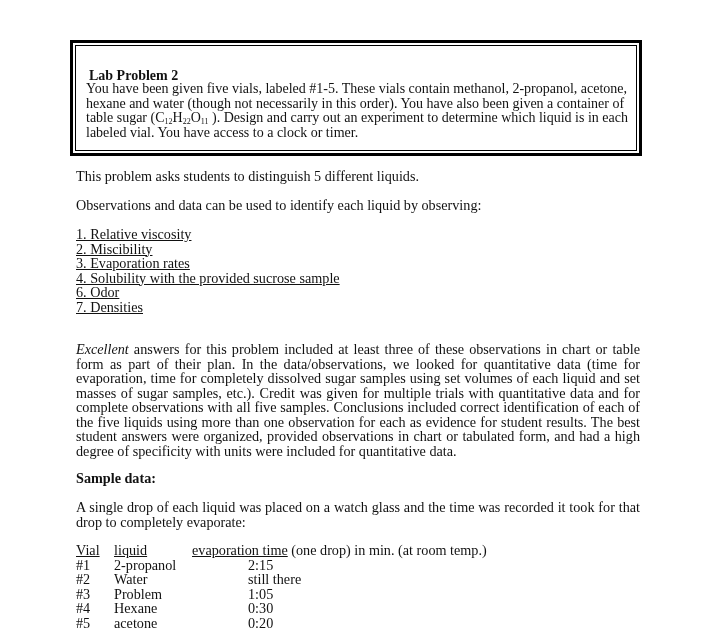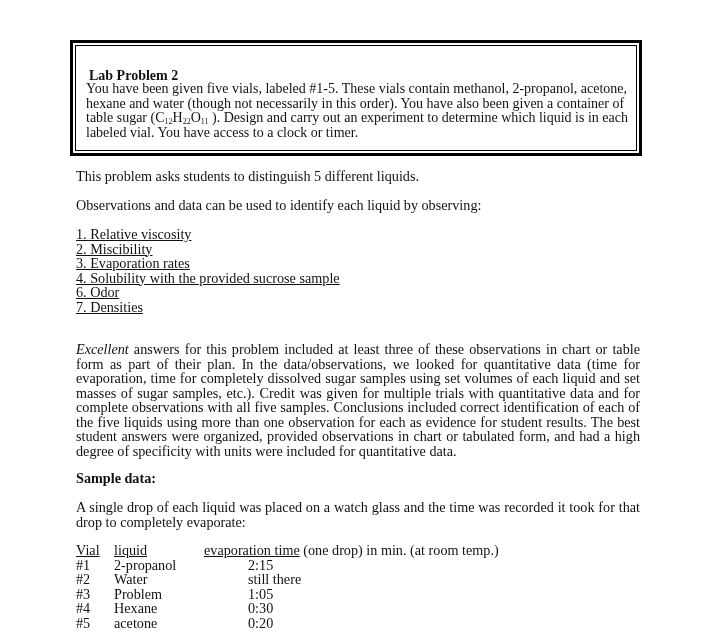--- a/index.html
+++ b/index.html
@@ -24,21 +24,21 @@
     }
     sub { font-size: 8px; vertical-align: -2px; line-height: 0; text-align: center; }
     .p { position: absolute; left: 76px; width: 565px; }
     .justify { text-align: justify; }
     .list div { height: 14.5px; text-decoration: underline; }
     .bold { font-weight: bold; }
     .table { position: absolute; left: 76px; top: 543px; }
     .trow { position: relative; height: 14.6px; white-space: nowrap; }
     .c1 { position: absolute; left: 0; }
     .c2 { position: absolute; left: 38px; }
-    .c3 { position: absolute; left: 128px; }
+    .c3 { position: absolute; left: 116px; }
     .c3v { position: absolute; left: 172px; }
     .u { text-decoration: underline; }
   </style>
 </head>
 <body>
 
 <div class="box">
   <div class="box-inner">
     <div class="box-title">Lab Problem 2</div>
     <div class="box-text"><span>You have been given five vials, labeled #1-5.  These vials contain methanol, 2-propanol, acetone, hexane and water (though not necessarily in this order).  You have also been given a container of table sugar (C</span><sub>12</sub><span>H</span><sub>22</sub><span>O</span><sub>11</sub><span> ).  Design and carry out an experiment to determine which liquid is in each labeled vial.  You have access to a clock or timer.</span></div>

